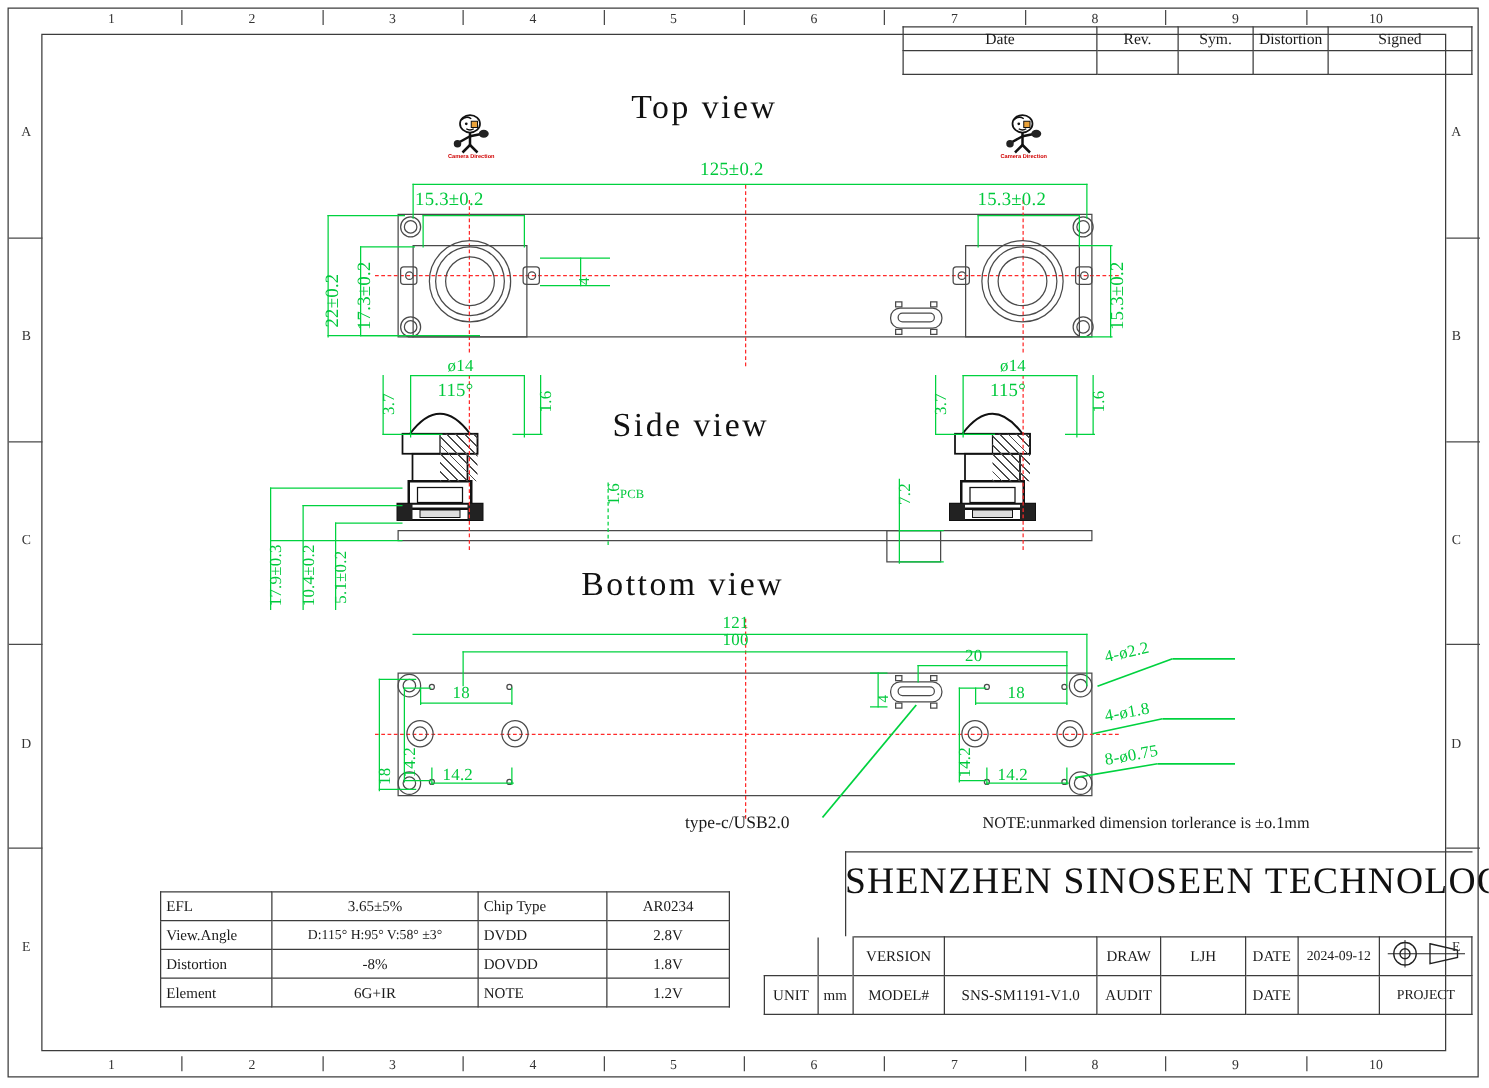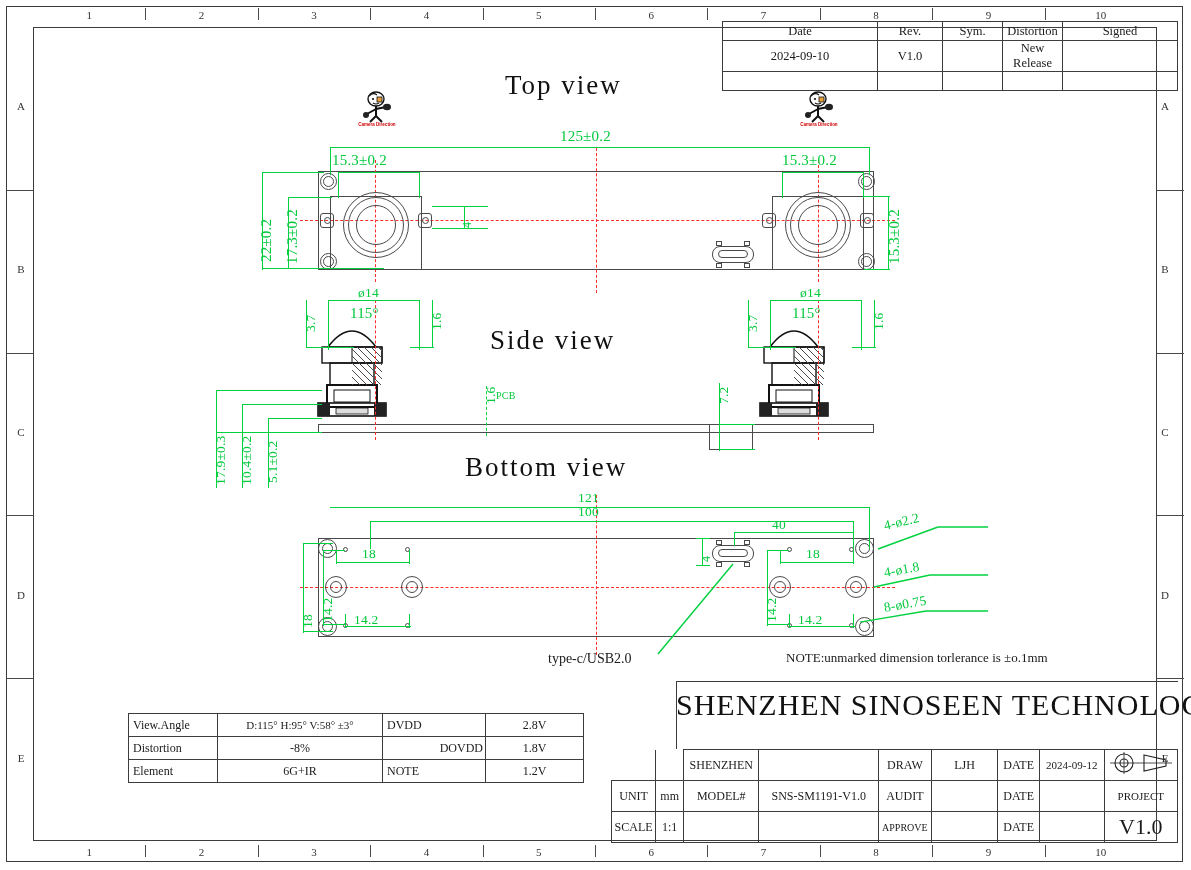--- a/index.html
+++ b/index.html
@@ -123,27 +123,20 @@
 <table id="rev-table">
   <tbody id="rev-body">
       <tr>
         <td style="width: 150px;">Date</td>
         <td style="width: 60px;">Rev.</td>
         <td style="width: 55px;">Sym.</td>
         <td>Distortion</td>
         <td style="width: 110px;">Signed</td>
       </tr>
       <tr>
-        <td>2024-09-10</td>
-        <td>V1.0</td>
-        <td></td>
-        <td>New Release</td>
-        <td></td>
-      </tr>
-      <tr>
         <td></td>
         <td></td>
         <td></td>
         <td></td>
         <td></td>
       </tr>
     </tbody>
 </table>
 
 <div class="viewtitle" style="left:505px;top:70px;">Top view</div>
@@ -399,21 +392,21 @@
   <div class="g" style="left:869px;top:507px;width:1.4px;height:42px;"></div>
   <div class="gtxt" style="left:578px;top:490px;">121</div>
 
   <div class="g" style="left:370px;top:521px;width:484px;height:1.4px;"></div>
   <div class="g" style="left:370px;top:521px;width:1.4px;height:28px;"></div>
   <div class="g" style="left:853px;top:521px;width:1.4px;height:28px;"></div>
   <div class="gtxt" style="left:578px;top:504px;">100</div>
 
   <div class="g" style="left:734px;top:532px;width:120px;height:1.4px;"></div>
   <div class="g" style="left:734px;top:532px;width:1.4px;height:14px;"></div>
-  <div class="gtxt" style="left:772px;top:517px;">40</div>
+  <div class="gtxt" style="left:772px;top:517px;">20</div>
 
   <div class="g" style="left:702px;top:538px;width:1.4px;height:28px;"></div>
   <div class="g" style="left:696px;top:538px;width:14px;height:1.4px;"></div>
   <div class="g" style="left:696px;top:565px;width:14px;height:1.4px;"></div>
   <div class="gtxt v" style="left:699px;top:562px;font-size:12px;">4</div>
 
   <div class="g" style="left:336px;top:562px;width:1.4px;height:1.4px;"></div>
   <div class="g" style="left:336px;top:562px;width:74px;height:1.4px;"></div>
   <div class="g" style="left:336px;top:550px;width:1.4px;height:14px;"></div>
   <div class="g" style="left:409px;top:550px;width:1.4px;height:14px;"></div>
@@ -465,50 +458,56 @@
     <line x1="133" y1="14" x2="58" y2="104" stroke="#00d23f" stroke-width="1.4"></line>
   </svg>
 </div>
 
 <div id="typec-label">type-c/USB2.0</div>
 <div id="note-text">NOTE:unmarked dimension torlerance is ±o.1mm</div>
 
 <table id="spec-table">
   <tbody id="spec-body">
       <tr>
+        <td class="lft" style="width: 82px;">EFL</td>
+        <td style="width: 160px;">3.65±5%</td>
+        <td class="lft" style="width: 96px;">Chip Type</td>
+        <td>AR0234</td>
+      </tr>
+      <tr>
         <td class="lft" style="width: 82px;">View.Angle</td>
         <td style="width: 160px; font-size: 11px;">D:115° H:95° V:58° ±3°</td>
         <td class="lft" style="width: 96px;">DVDD</td>
         <td>2.8V</td>
       </tr>
       <tr>
         <td class="lft" style="width: 82px;">Distortion</td>
         <td style="width: 160px;">-8%</td>
-        <td class="lft" style="width: 96px; text-align: right;">DOVDD</td>
+        <td class="lft" style="width: 96px;">DOVDD</td>
         <td>1.8V</td>
       </tr>
       <tr>
         <td class="lft" style="width: 82px; margin-top: 48px;">Element</td>
         <td style="width: 160px;">6G+IR</td>
         <td class="lft" style="width: 96px;">NOTE</td>
         <td>1.2V</td>
       </tr>
     </tbody>
 </table>
 
 <div id="tb-topline"></div>
 <div id="tb-vline"></div>
 <div id="company">SHENZHEN SINOSEEN TECHNOLOGY</div>
 
 <table id="title-block">
  <tbody>
   <tr>
     <td style="width:40px;border-left:none;border-top:none;border-bottom:none;"></td>
     <td style="width:24px;border-top:none;border-bottom:none;"></td>
-    <td style="width:72px;">SHENZHEN</td>
+    <td style="width:72px;">VERSION</td>
     <td style="width:132px;"></td>
     <td style="width:48px;">DRAW</td>
     <td style="width:72px;">LJH</td>
     <td style="width:38px;">DATE</td>
     <td style="width:68px;font-size:11px;">2024-09-12</td>
     <td rowspan="1" style="width:70px;">
       <svg width="62" height="24" viewBox="0 0 62 24">
         <line x1="0" y1="12" x2="62" y2="12" stroke="#222" stroke-width="0.8"></line>
         <circle cx="14" cy="12" r="9" fill="none" stroke="#222" stroke-width="1.1"></circle>
         <circle cx="14" cy="12" r="4" fill="none" stroke="#222" stroke-width="1.1"></circle>
@@ -521,25 +520,14 @@
     <td>UNIT</td>
     <td>mm</td>
     <td>MODEL#</td>
     <td>SNS-SM1191-V1.0</td>
     <td>AUDIT</td>
     <td></td>
     <td>DATE</td>
     <td></td>
     <td style="font-size:11px;">PROJECT</td>
   </tr>
-  <tr>
-    <td>SCALE</td>
-    <td>1:1</td>
-    <td></td>
-    <td></td>
-    <td style="font-size:10px;">APPROVE</td>
-    <td></td>
-    <td>DATE</td>
-    <td></td>
-    <td style="font-size:22px;">V1.0</td>
-  </tr>
  </tbody>
 </table>
 
 </body></html>

